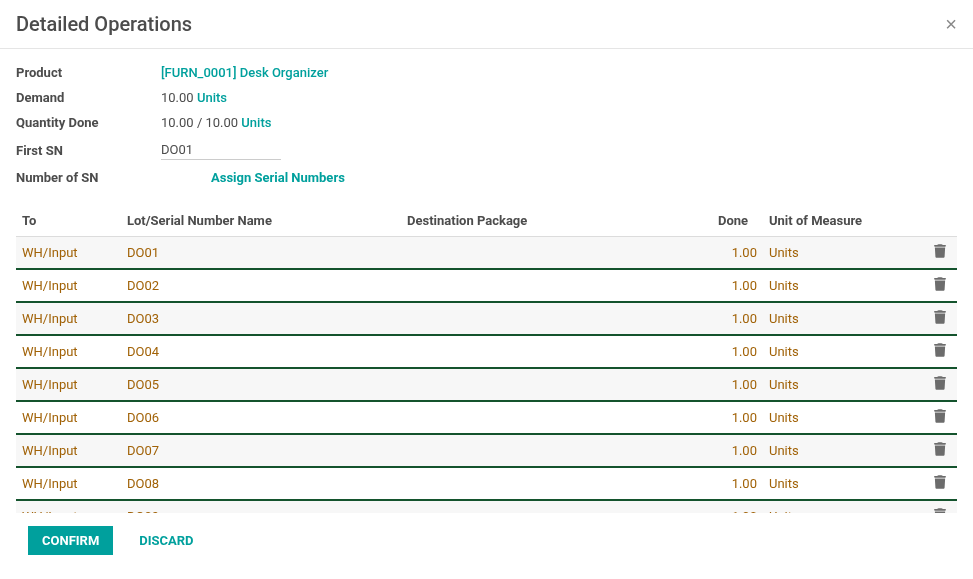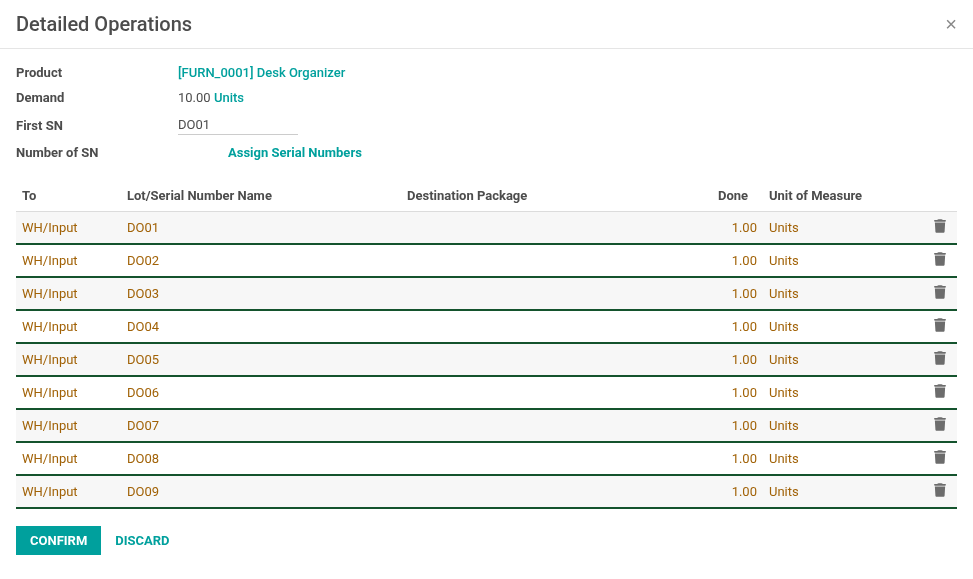--- a/index.html
+++ b/index.html
@@ -58,21 +58,21 @@
 
   .form-section {
     margin-bottom: 20px;
   }
   .form-row {
     display: flex;
     align-items: center;
     margin-bottom: 10px;
   }
   .form-label {
-    width: 162px;
+    width: 145px;
     font-weight: 700;
     color: #4c4c4c;
     font-size: 13px;
   }
   .form-value {
     font-size: 13px;
     color: #4c4c4c;
   }
   .link-teal {
     color: #00a09d;
@@ -133,23 +133,23 @@
     align-items: center;
     justify-content: center;
   }
   .trash-icon svg {
     width: 12px;
     height: 14px;
     fill: #6c6c6c;
   }
 
   .modal-footer {
-    padding: 12px 16px;
+    padding: 12px 28px;
     display: flex;
-    gap: 0;
+    gap: 12px;
     align-items: center;
     border-top: 1px solid #fff;
   }
   .btn {
     border: none;
     padding: 7px 14px;
     font-size: 13px;
     font-weight: 700;
     cursor: pointer;
     text-transform: uppercase;
@@ -183,20 +183,27 @@
 
   <div class="form-section">
     <div class="form-row">
       <div class="form-label">Product</div>
       <div class="form-value link-teal">[FURN_0001] Desk Organizer</div>
     </div>
     <div class="form-row">
       <div class="form-label">Demand</div>
       <div class="form-value">
         <span>10.00</span>
+        <span class="link-teal">Units</span>
+      </div>
+    </div>
+    <div class="form-row">
+      <div class="form-label">Quantity Done</div>
+      <div class="form-value">
+        <span>10.00 / 10.00</span>
         <span class="link-teal">Units</span>
       </div>
     </div>
     <div class="form-row">
       <div class="form-label">First SN</div>
       <input class="form-input" type="text" value="DO01" style="">
     </div>
     <div class="form-row">
       <div class="form-label">Number of SN</div>
       <span class="assign-link">Assign Serial Numbers</span>

